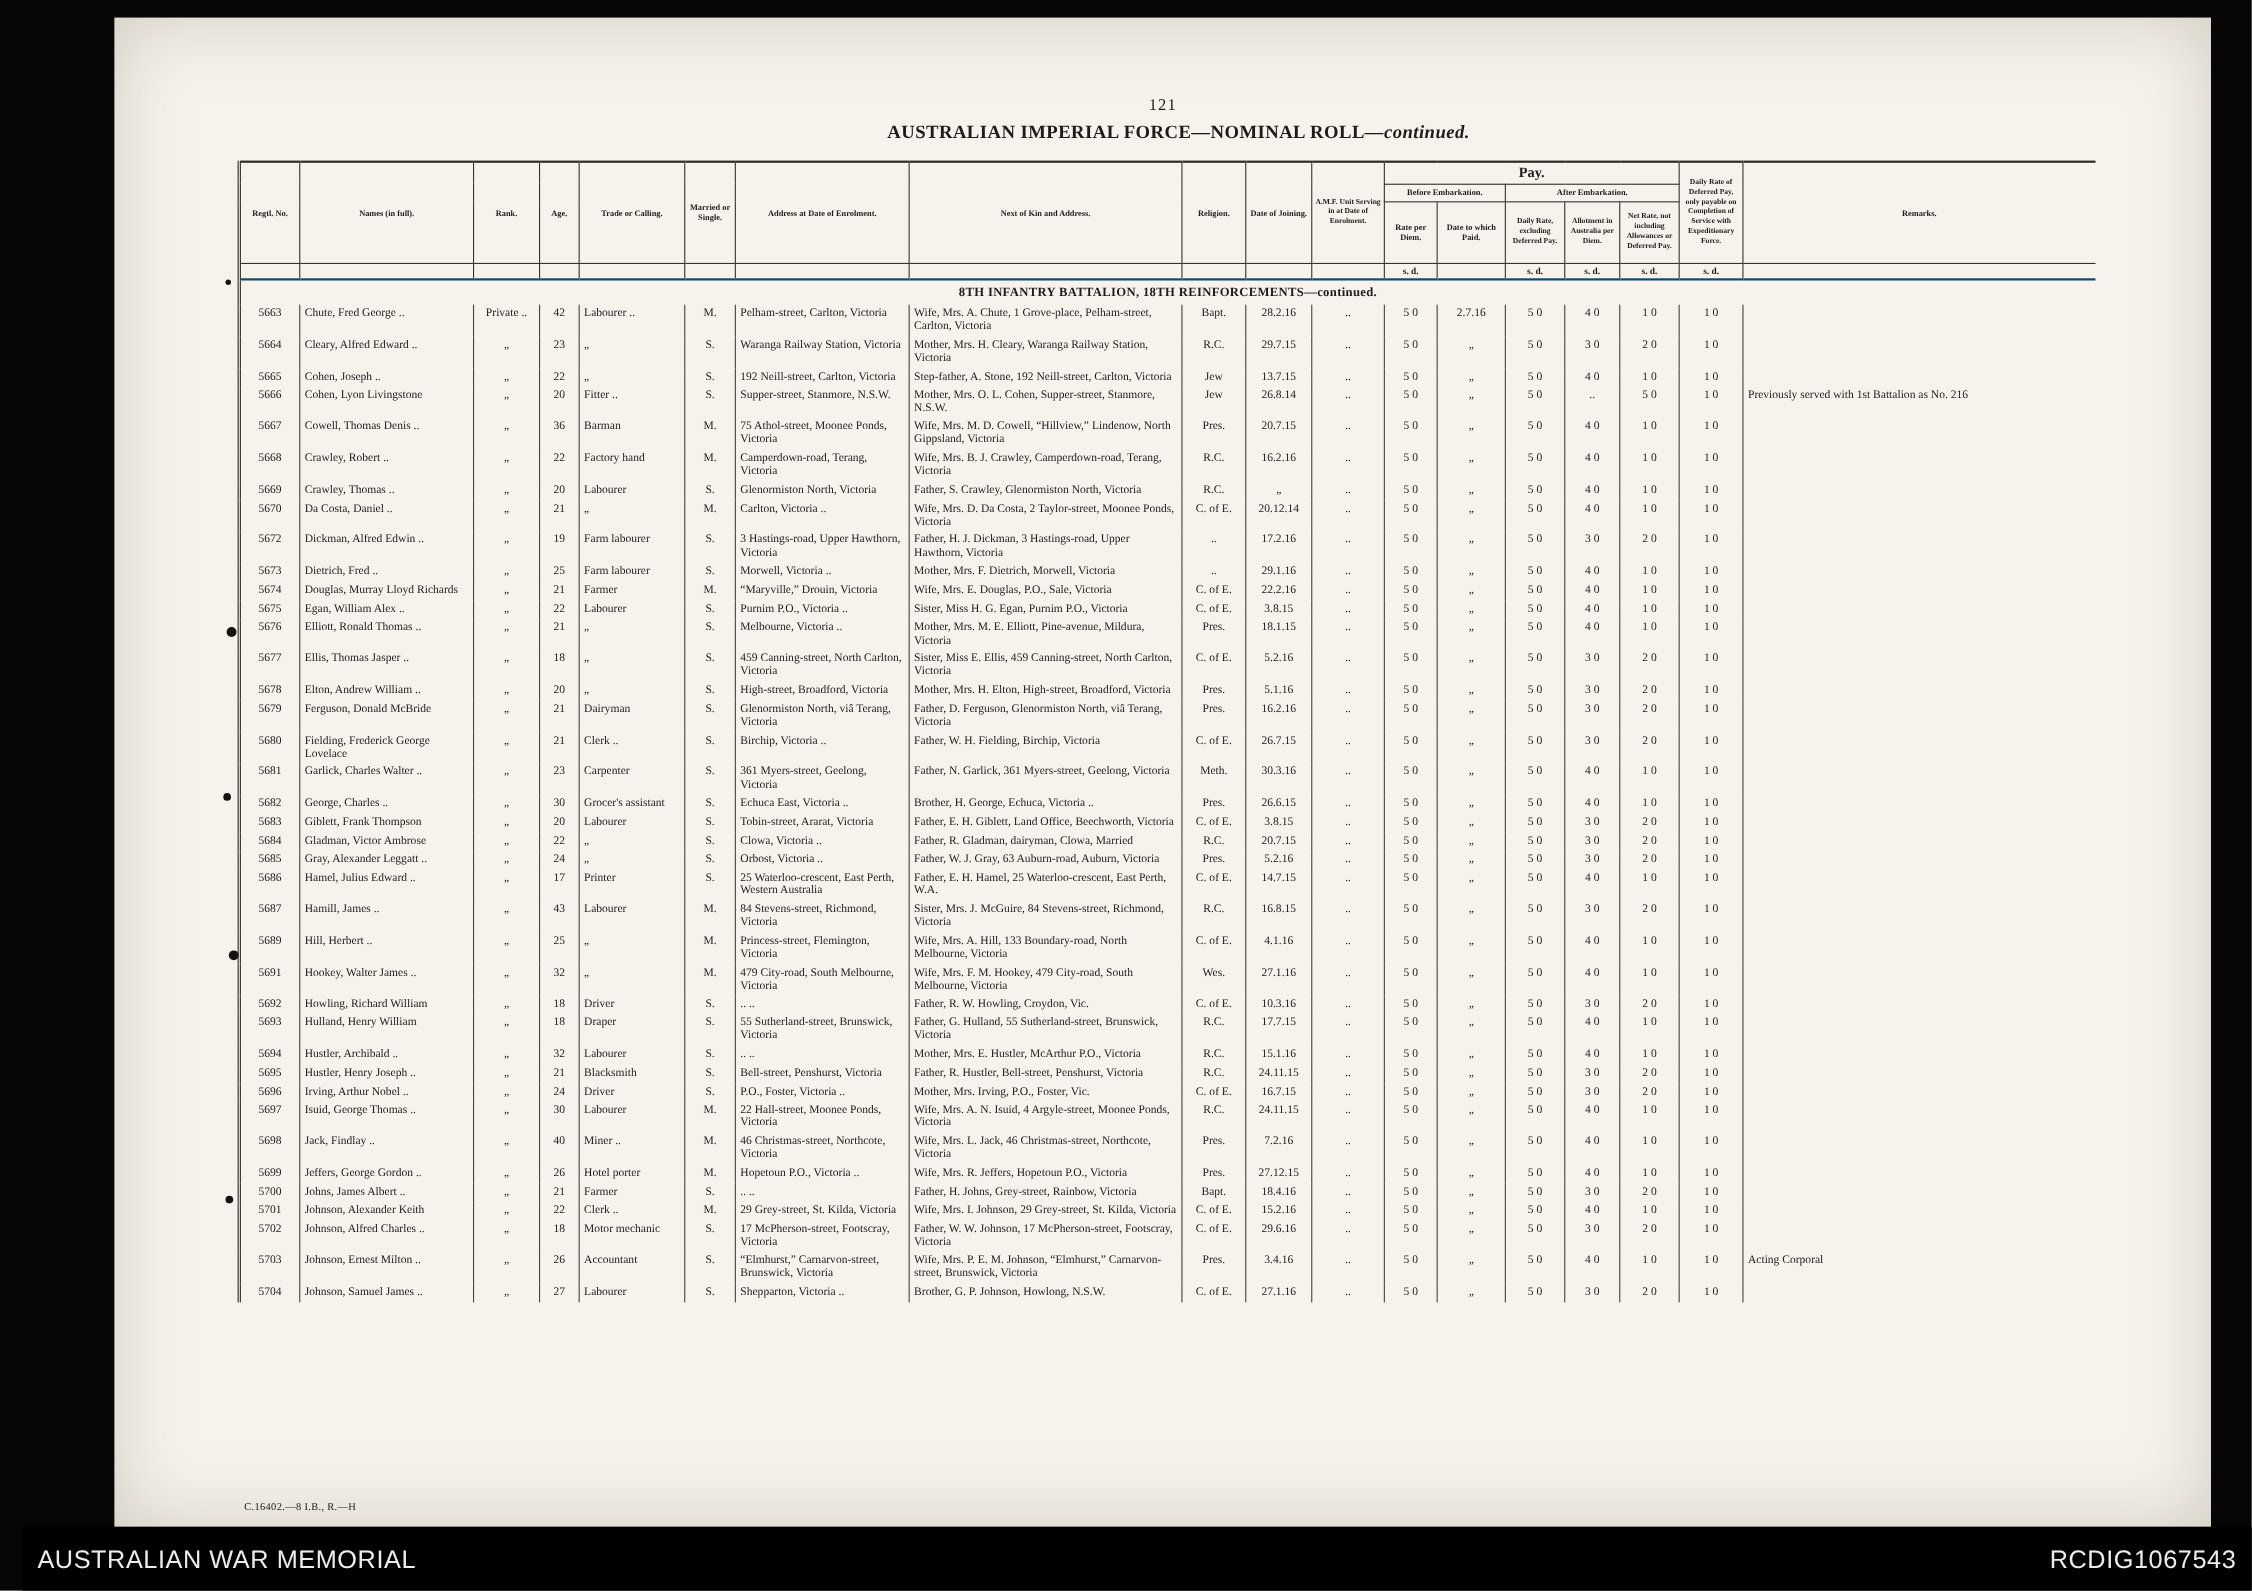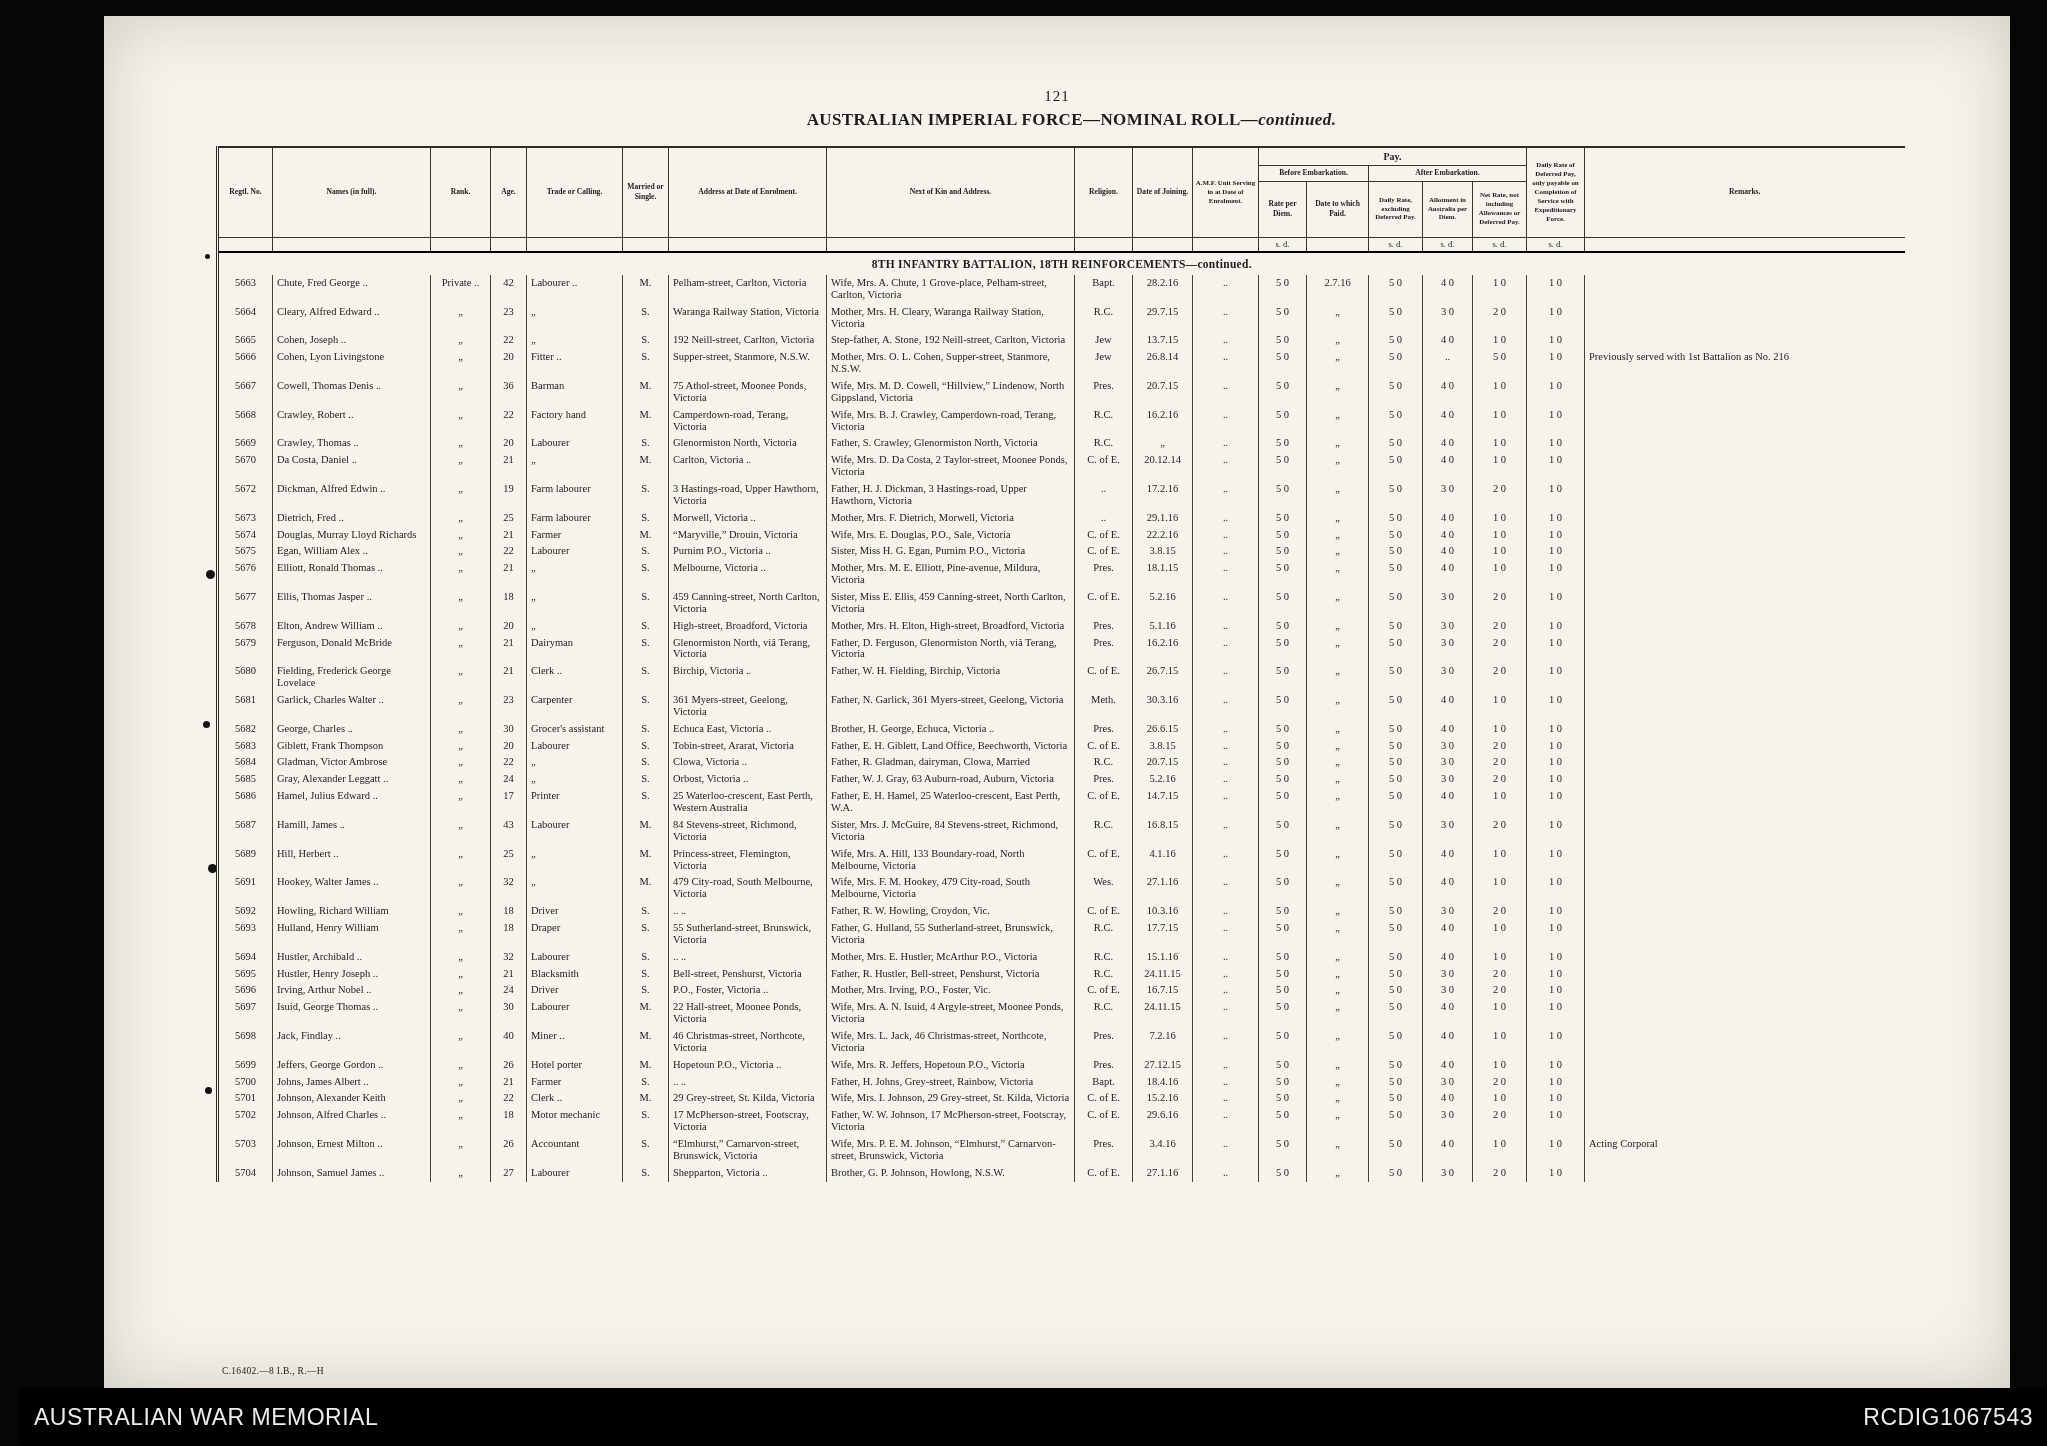--- a/index.html
+++ b/index.html
@@ -55,24 +55,24 @@
     border-collapse: collapse; table-layout: fixed;
   }
   .roll thead th {
     font-weight: bold; font-size: 7.6px; line-height: 1.3;
     text-align: center; vertical-align: middle;
     padding: 1px 2px;
     border: 1px solid #37342e;
   }
   .roll thead tr.r-top th { border-top: 2px solid #2c2a25; }
   .roll thead th.th-tiny { font-size: 6.9px; }
-  .roll thead th.th-pay { font-size: 10px; }
+  .roll thead th.th-pay { font-size: 13px; }
   .roll thead tr.sd-row th {
-    font-weight: normal; font-size: 8.5px; padding: 1px;
-    border-bottom: 2px solid #000000;
+    font-weight: bold; font-size: 8.5px; padding: 1px;
+    border-bottom: 2px solid #0c4a6e;
   }
   .roll thead th.dbl-left, .roll tbody td.dbl-left { border-left: 3px double #2c2a25; }
   .roll thead th.no-right, .roll tbody td.no-right { border-right: none; }
 
   .roll tbody td {
     font-size: 10.5px; line-height: 1.13;
     padding: 2px 4px 3px;
     vertical-align: top; text-align: center;
     border-left: 1px solid #45423b; border-right: 1px solid #45423b;
   }

